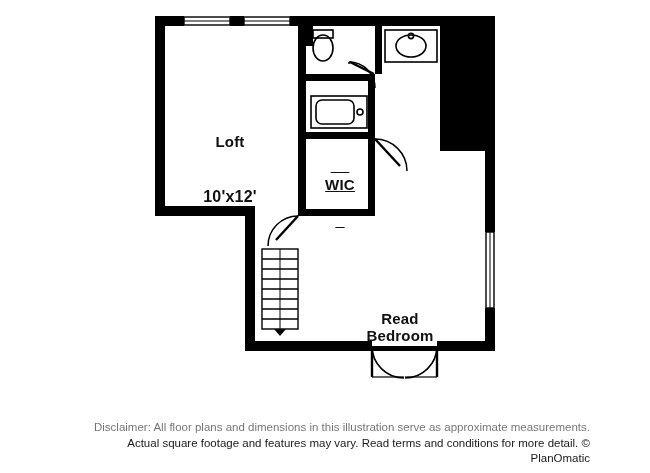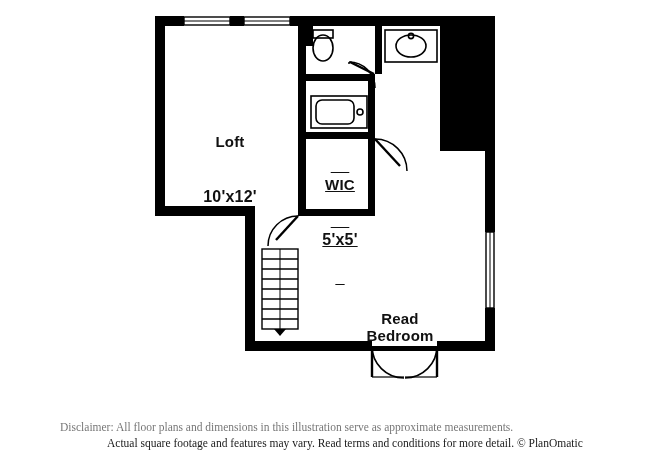--- a/index.html
+++ b/index.html
@@ -39,25 +39,24 @@
   .room-name { font-size: 15px; }
   .room-dims { font-size: 16px; }
   .label-loft { left: 160px; top: 95px; width: 140px; }
   .label-wic  { left: 285px; top: 138px; width: 110px; text-decoration: underline; }
   .label-main { left: 330px; top: 272px; width: 140px; }
 
   .disclaimer {
     position: absolute;
     left: 0;
     width: 650px;
-    text-align: left;
+    text-align: right;
     color: #1a1a1a;
     font-size: 11.5px;
     line-height: 1.35;
-    font-family: Liberation Serif, serif;
   }
   .disclaimer .line1 { display: block; opacity: 0.62; }
   .disclaimer .line2 { display: block; margin-left: 47px; }
   .disc-wrap { left: 60px; width: 530px; top: 420px; }
 </style>
 </head>
 <body>
 
 <div id="floorplan-root">
 
@@ -174,21 +173,20 @@
 
   </svg>
 
   <div class="room-label label-loft">
     <div class="room-name">Loft</div>
     <div class="room-dims">10'x12'</div>
   </div>
 
   <div class="room-label label-wic">
     <div class="room-name">WIC</div>
-    <div class="room-dims">5'x5'</div>
   </div>
 
   <div class="room-label label-main">
     <div class="room-name">Read
 Bedroom</div>
   </div>
 
   <div class="disclaimer disc-wrap">
     <span class="line1">Disclaimer: All floor plans and dimensions in this illustration serve as approximate measurements.</span>
     <span class="line2">Actual square footage and features may vary. Read terms and conditions for more detail. © PlanOmatic</span>

